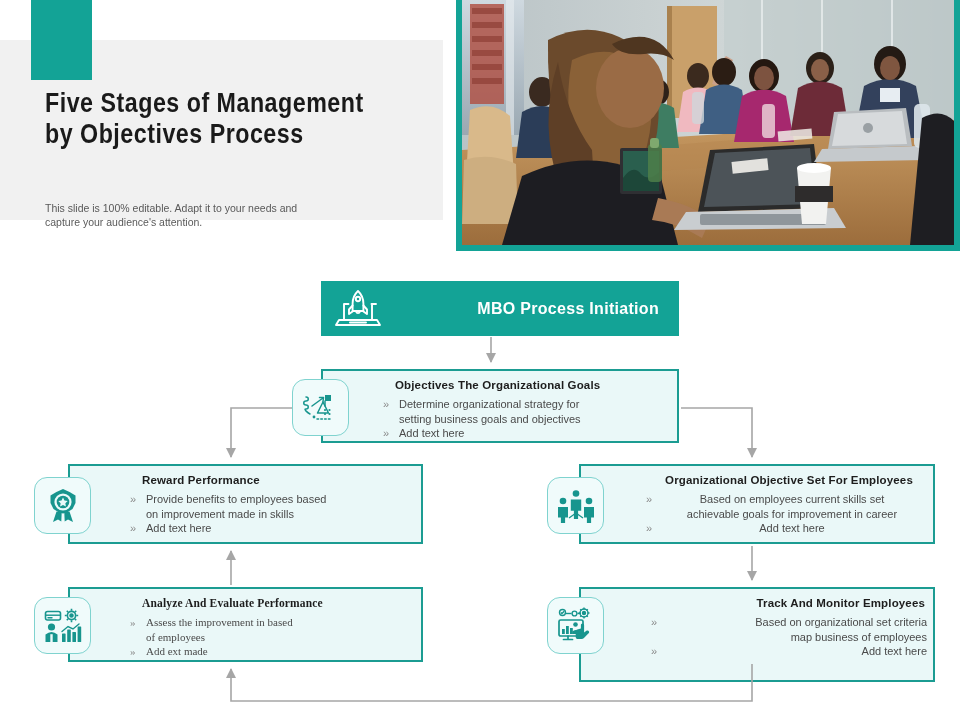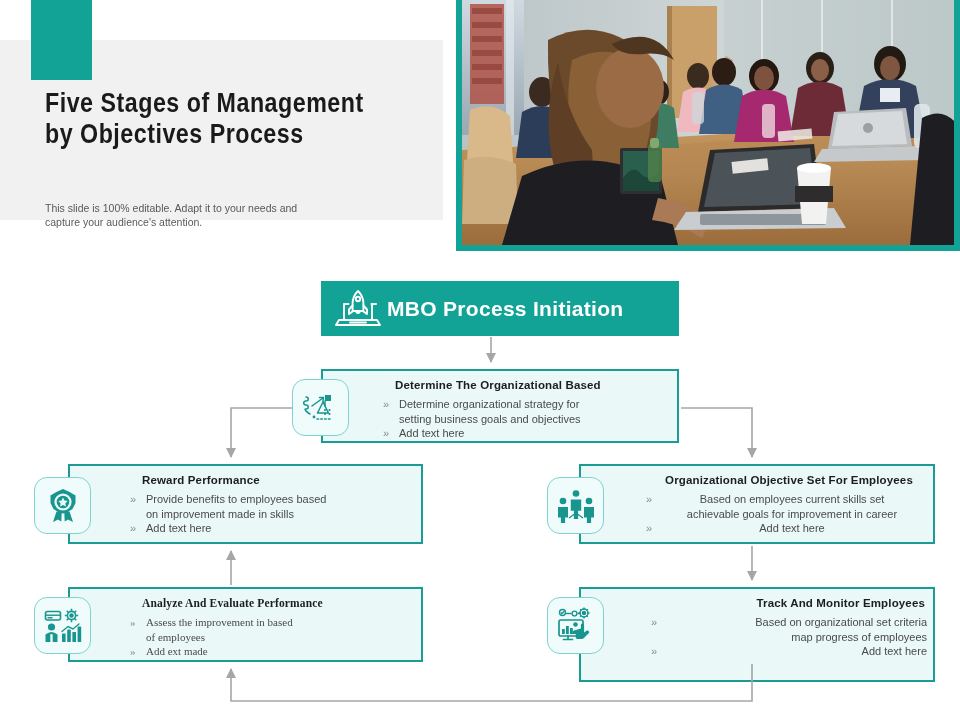--- a/index.html
+++ b/index.html
@@ -99,26 +99,26 @@
     width: 58px;
     height: 46px;
     margin-left: 8px;
     flex: 0 0 auto;
     display: flex;
     align-items: center;
     justify-content: center;
   }
   #flow-header .fh-label {
     flex: 1 1 auto;
-    text-align: left;
+    text-align: right;
     color: #ffffff;
-    font-size: 21px;
+    font-size: 16px;
     font-weight: bold;
     letter-spacing: 0.3px;
-    padding-right: 36px;
+    padding-right: 20px;
   }
 
   
   .pbox {
     position: absolute;
     box-sizing: border-box;
     border: 2px solid #1b9c92;
     background: #eaf8f8;
   }
   .pbox .ptitle {
@@ -382,21 +382,21 @@
       <path d="M24 7h6v6h-6z" fill="#17958e" stroke="none"></path>
       <path d="M24 13v5"></path>
       <circle cx="24" cy="22" r="1.1" fill="#17958e" stroke="none"></circle>
       <circle cx="28.5" cy="22" r="1.1" fill="#17958e" stroke="none"></circle>
       <circle cx="24" cy="26" r="1.1" fill="#17958e" stroke="none"></circle>
       <circle cx="28.5" cy="26" r="1.1" fill="#17958e" stroke="none"></circle>
       <circle cx="13" cy="29" r="1.4" fill="#17958e" stroke="none"></circle>
       <path d="M16 31h13" stroke-dasharray="1.6 2.2"></path>
     </svg>
   </span>
-  <div class="ptitle">Determine The Organizational Based</div>
+  <div class="ptitle">Objectives The Organizational Goals</div>
   <div class="plist">
     <div class="pitem">
       <span class="pbullet">»</span>
       <span class="ptext">Determine organizational strategy for
 setting business goals and objectives</span>
     </div>
     <div class="pitem">
       <span class="pbullet">»</span>
       <span class="ptext">Add text here</span>
     </div>
@@ -520,20 +520,20 @@
       <g fill="#17958e">
         <path d="M26.5 16.5c1 0 1.6.8 1.6 1.7v7.3l2.3-1.7c1-.7 2.2-.4 2.6.6.3.8 0 1.5-.7 2.2l-4.1 4.2c-.8.8-1.6 1.2-2.7 1.2h-3.6c-1.3 0-2.2-.9-2.2-2.1v-5.4c0-1 .7-1.8 1.6-2l3.6-.9v-3.4c0-.9.6-1.7 1.6-1.7z"></path>
       </g>
     </svg>
   </span>
   <div class="ptitle">Track And Monitor Employees</div>
   <div class="plist">
     <div class="pitem">
       <span class="pbullet">»</span>
       <span class="ptext">Based on organizational set criteria
-map progress of employees</span>
+map business of employees</span>
     </div>
     <div class="pitem">
       <span class="pbullet">»</span>
       <span class="ptext">Add text here</span>
     </div>
   </div>
 </div>
 
 </body></html>

